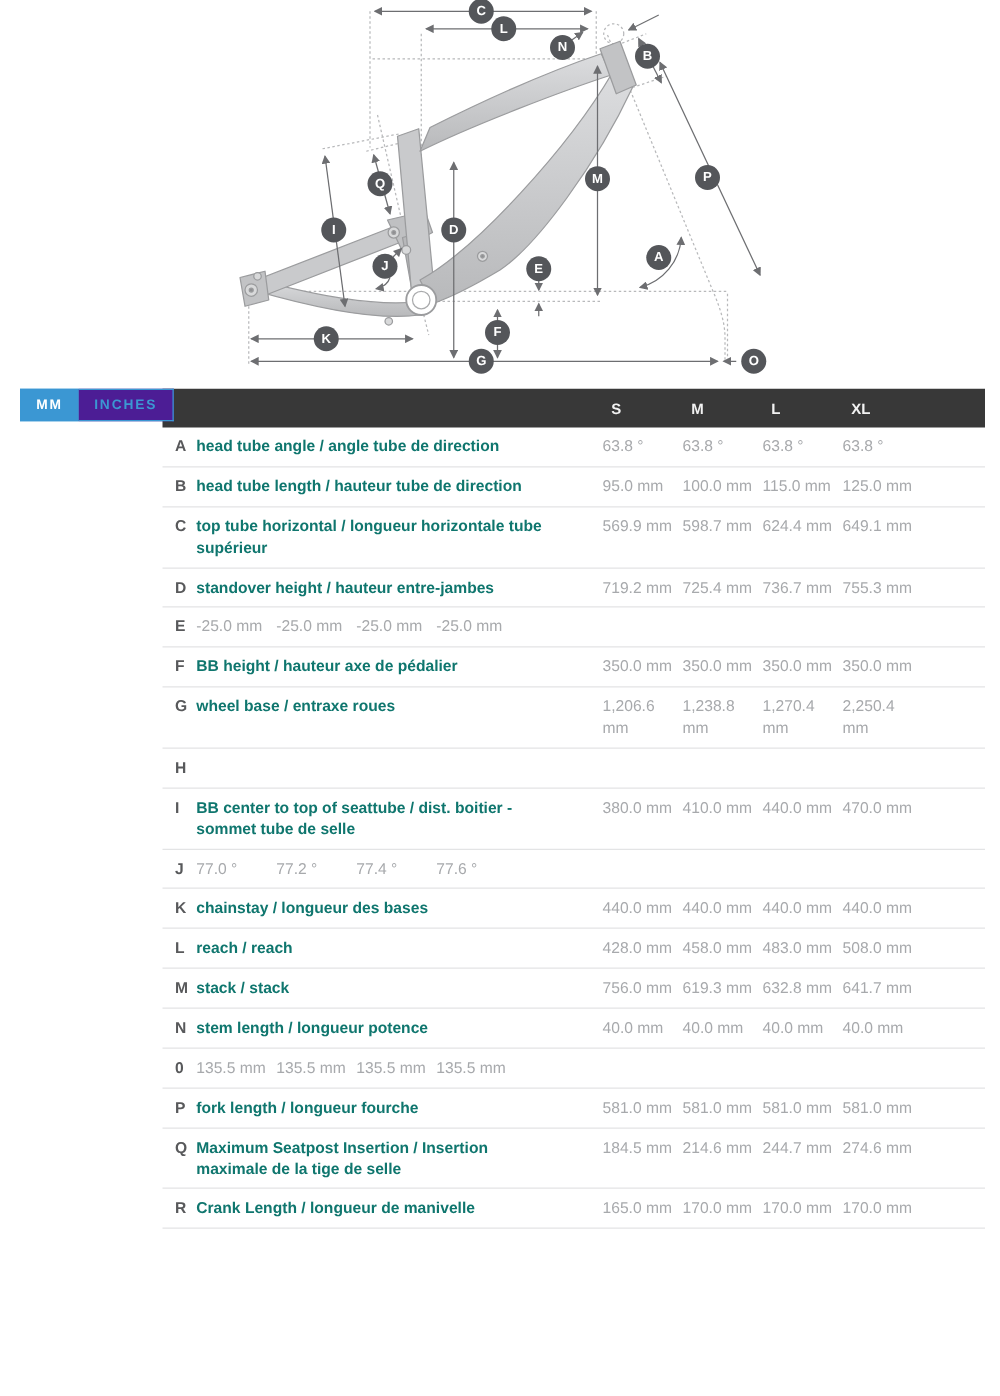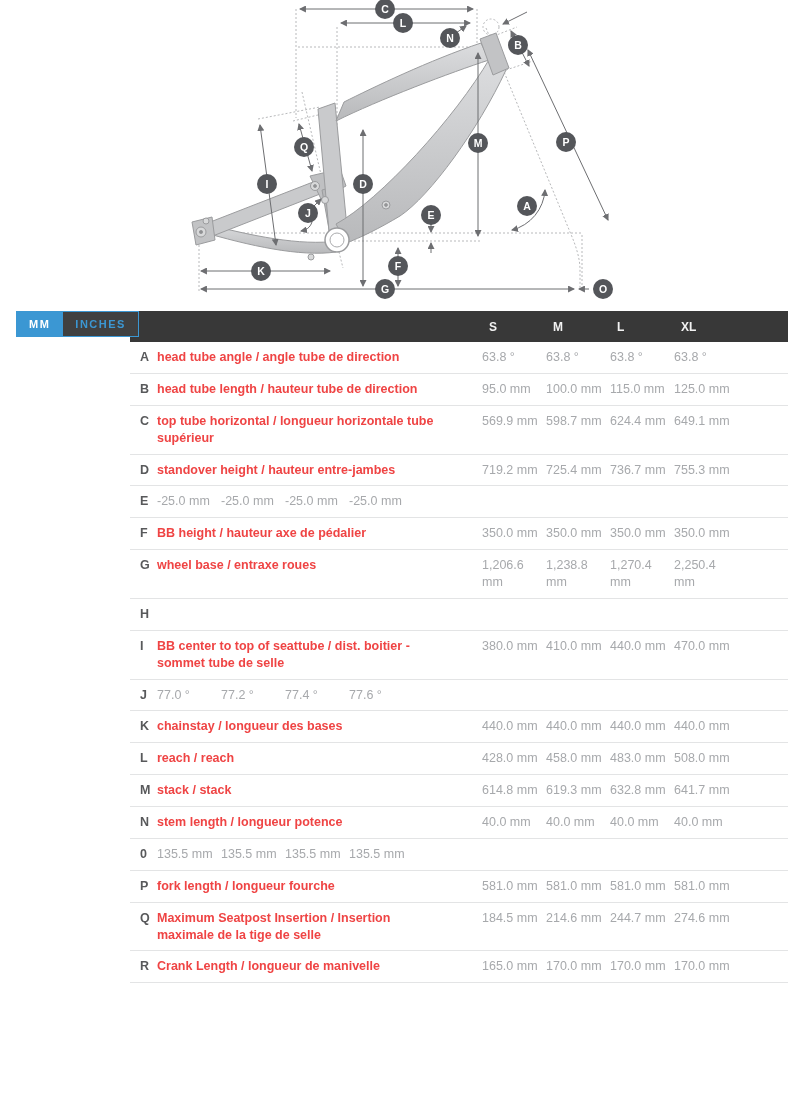--- a/index.html
+++ b/index.html
@@ -16,40 +16,40 @@
     background:#54565a; color:#ffffff; font-size:10.5px; font-weight:bold;
     display:flex; align-items:center; justify-content:center; z-index:3;
     letter-spacing:0;
   }
   
   .table-area { position:relative; margin-top:8px; }
   .toggle { position:absolute; left:16px; top:0; display:flex; height:44px; z-index:2; }
   .tbtn {
     font-family:"Liberation Sans", sans-serif;
     font-size:11px; font-weight:bold; letter-spacing:1.5px;
-    border:1px solid #3b97d3; background:#404040; color:#3b97d3;
+    border:1px solid #3b97d3; background:#4c1d95; color:#3b97d3;
     padding:0 12px; height:26px; cursor:pointer; outline:none;
   }
   .tbtn.active { background:#3b97d3; color:#ffffff; }
   .tbtn + .tbtn { border-left:none; }
 
   .geo-table { margin-left:130px; width:658px; margin-top:8px; }
   .geo-head {
     background:#383838; height:31px; display:flex; align-items:center;
     color:#f2f2f2; font-weight:bold; font-size:12px;
   }
   .gh-spacer { width:352px; }
   .gh-size { width:64px; padding-left:7px; box-sizing:border-box; }
 
   .geo-row {
     display:flex; border-bottom:1px solid #e3e4e5;
     padding:7px 0; font-size:12.5px; line-height:1.35; align-items:flex-start;
   }
   .g-letter { width:27px; padding-left:10px; box-sizing:border-box; color:#58595b; font-weight:bold; }
-  .g-desc   { width:325px; padding-right:36px; box-sizing:border-box; color:#ef4444; font-weight:bold; }
+  .g-desc   { width:325px; padding-right:36px; box-sizing:border-box; color:#0f766e; font-weight:bold; }
   .g-val    { width:64px; padding-right:2px; box-sizing:border-box; color:#a7a9ac;
               overflow-wrap:break-word; word-spacing:normal; }
 </style>
 </head>
 <body>
 
 <div class="diagram">
   <svg width="800" height="303" viewBox="0 0 800 303">
     <defs>
       <marker id="ah" viewBox="0 0 10 10" refX="8.5" refY="5" markerWidth="7" markerHeight="7" orient="auto-start-reverse">
@@ -246,21 +246,21 @@
           <div class="g-letter">L</div>
           <div class="g-desc">reach / reach</div>
           <div class="g-val">428.0 mm</div>
           <div class="g-val">458.0 mm</div>
           <div class="g-val">483.0 mm</div>
           <div class="g-val">508.0 mm</div>
         </div>
         <div class="geo-row">
           <div class="g-letter">M</div>
           <div class="g-desc">stack / stack</div>
-          <div class="g-val">614.8 mm</div>
+          <div class="g-val">756.0 mm</div>
           <div class="g-val">619.3 mm</div>
           <div class="g-val">632.8 mm</div>
           <div class="g-val">641.7 mm</div>
         </div>
         <div class="geo-row">
           <div class="g-letter">N</div>
           <div class="g-desc">stem length / longueur potence</div>
           <div class="g-val">40.0 mm</div>
           <div class="g-val">40.0 mm</div>
           <div class="g-val">40.0 mm</div>

